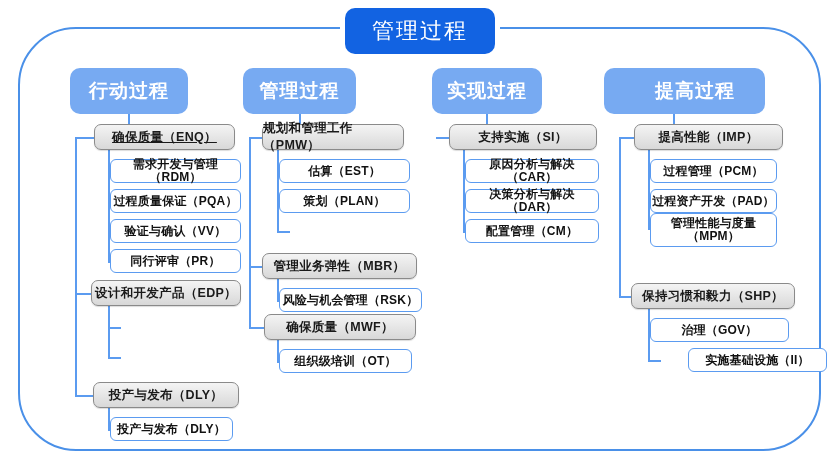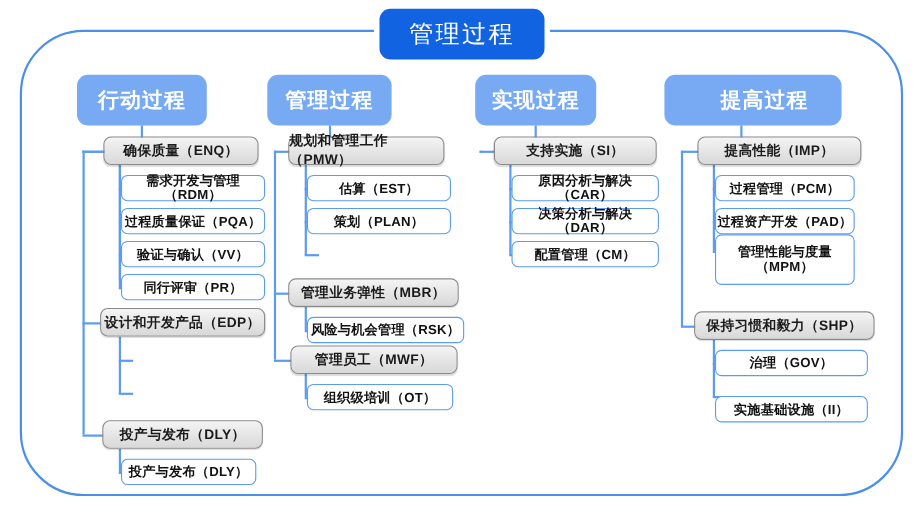--- a/index.html
+++ b/index.html
@@ -85,21 +85,21 @@
     box-sizing:border-box;
     display:flex;align-items:center;justify-content:center;
     text-align:center;
     font-size:12px;
     font-weight:bold;
     color:#111111;
     letter-spacing:0.2px;
     line-height:1.05;
     z-index:5;
   }
-  .cnode.two-line{height:46px;}
+  .cnode.two-line{height:34px;}
 
   
   .vline{position:absolute;width:1.6px;background:#5b9bf0;z-index:1;}
   .hline{position:absolute;height:1.6px;background:#5b9bf0;z-index:1;}
 </style>
 </head>
 <body>
 
 <div id="root">
 
@@ -118,21 +118,21 @@
   <div class="vline" style="left:486px; top:114px; height:24px;"></div>
   <div class="vline" style="left:673px; top:114px; height:24px;"></div>
 
   <div class="vline" style="left:75px; top:137px; height:258px;"></div>
   <div class="hline" style="left:75px; top:137px; width:53px;"></div>
 
   <div class="hline" style="left:75px; top:137px; width:20px;"></div>
   <div class="hline" style="left:75px; top:293px; width:17px;"></div>
   <div class="hline" style="left:75px; top:395px; width:19px;"></div>
 
-  <div class="pnode" style="left:94px;  top:124px; width:141px;">确保质量（ENQ）</div>
+  <div class="pnode" style="left:94px;  top:124px; width:141px;text-decoration:underline;">确保质量（ENQ）</div>
   <div class="vline" style="left:108px; top:150px; height:105px;"></div>
   <div class="hline" style="left:108px; top:171px; width:13px;"></div>
   <div class="hline" style="left:108px; top:201px; width:13px;"></div>
   <div class="hline" style="left:108px; top:231px; width:13px;"></div>
   <div class="hline" style="left:108px; top:261px; width:13px;"></div>
   <div class="vline" style="left:108px; top:150px; height:112px;"></div>
   <div class="cnode" style="left:110px; top:159px; width:131px;">需求开发与管理（RDM）</div>
   <div class="cnode" style="left:110px; top:189px; width:131px;">过程质量保证（PQA）</div>
   <div class="cnode" style="left:110px; top:219px; width:131px;">验证与确认（VV）</div>
   <div class="cnode" style="left:110px; top:249px; width:131px;">同行评审（PR）</div>
@@ -158,21 +158,21 @@
   <div class="hline" style="left:277px; top:201px; width:13px;"></div>
   <div class="hline" style="left:277px; top:231px; width:13px;"></div>
   <div class="cnode" style="left:279px; top:159px; width:131px;">估算（EST）</div>
   <div class="cnode" style="left:279px; top:189px; width:131px;">策划（PLAN）</div>
 
   <div class="pnode" style="left:262px; top:253px; width:155px;">管理业务弹性（MBR）</div>
   <div class="vline" style="left:277px; top:279px; height:21px;"></div>
   <div class="hline" style="left:277px; top:300px; width:13px;"></div>
   <div class="cnode" style="left:279px; top:288px; width:143px;">风险与机会管理（RSK）</div>
 
-  <div class="pnode" style="left:264px; top:314px; width:152px;">管理员工（MWF）</div>
+  <div class="pnode" style="left:264px; top:314px; width:152px;">确保质量（MWF）</div>
   <div class="vline" style="left:277px; top:340px; height:21px;"></div>
   <div class="hline" style="left:277px; top:361px; width:13px;"></div>
   <div class="cnode" style="left:279px; top:349px; width:133px;">组织级培训（OT）</div>
 
   <div class="hline" style="left:436px; top:137px; width:50px;"></div>
   <div class="vline" style="left:436px; top:137px; height:2px;"></div>
 
   <div class="pnode" style="left:449px; top:124px; width:148px;">支持实施（SI）</div>
   <div class="vline" style="left:463px; top:150px; height:82px;"></div>
   <div class="hline" style="left:463px; top:171px; width:13px;"></div>
@@ -194,15 +194,15 @@
   <div class="cnode" style="left:650px; top:159px; width:127px;">过程管理（PCM）</div>
   <div class="cnode" style="left:650px; top:189px; width:127px;">过程资产开发（PAD）</div>
   <div class="cnode two-line" style="left:650px; top:213px; width:127px; white-space:pre-line;">管理性能与度量
 （MPM）</div>
 
   <div class="pnode" style="left:631px; top:283px; width:164px;">保持习惯和毅力（SHP）</div>
   <div class="vline" style="left:648px; top:309px; height:52px;"></div>
   <div class="hline" style="left:648px; top:330px; width:13px;"></div>
   <div class="hline" style="left:648px; top:360px; width:13px;"></div>
   <div class="cnode" style="left:650px; top:318px; width:139px;">治理（GOV）</div>
-  <div class="cnode" style="left:650px; top:348px; width:139px;margin-top:12px;">实施基础设施（II）</div>
+  <div class="cnode" style="left:688px; top:348px; width:139px;">实施基础设施（II）</div>
 
 </div>
 
 </body></html>

